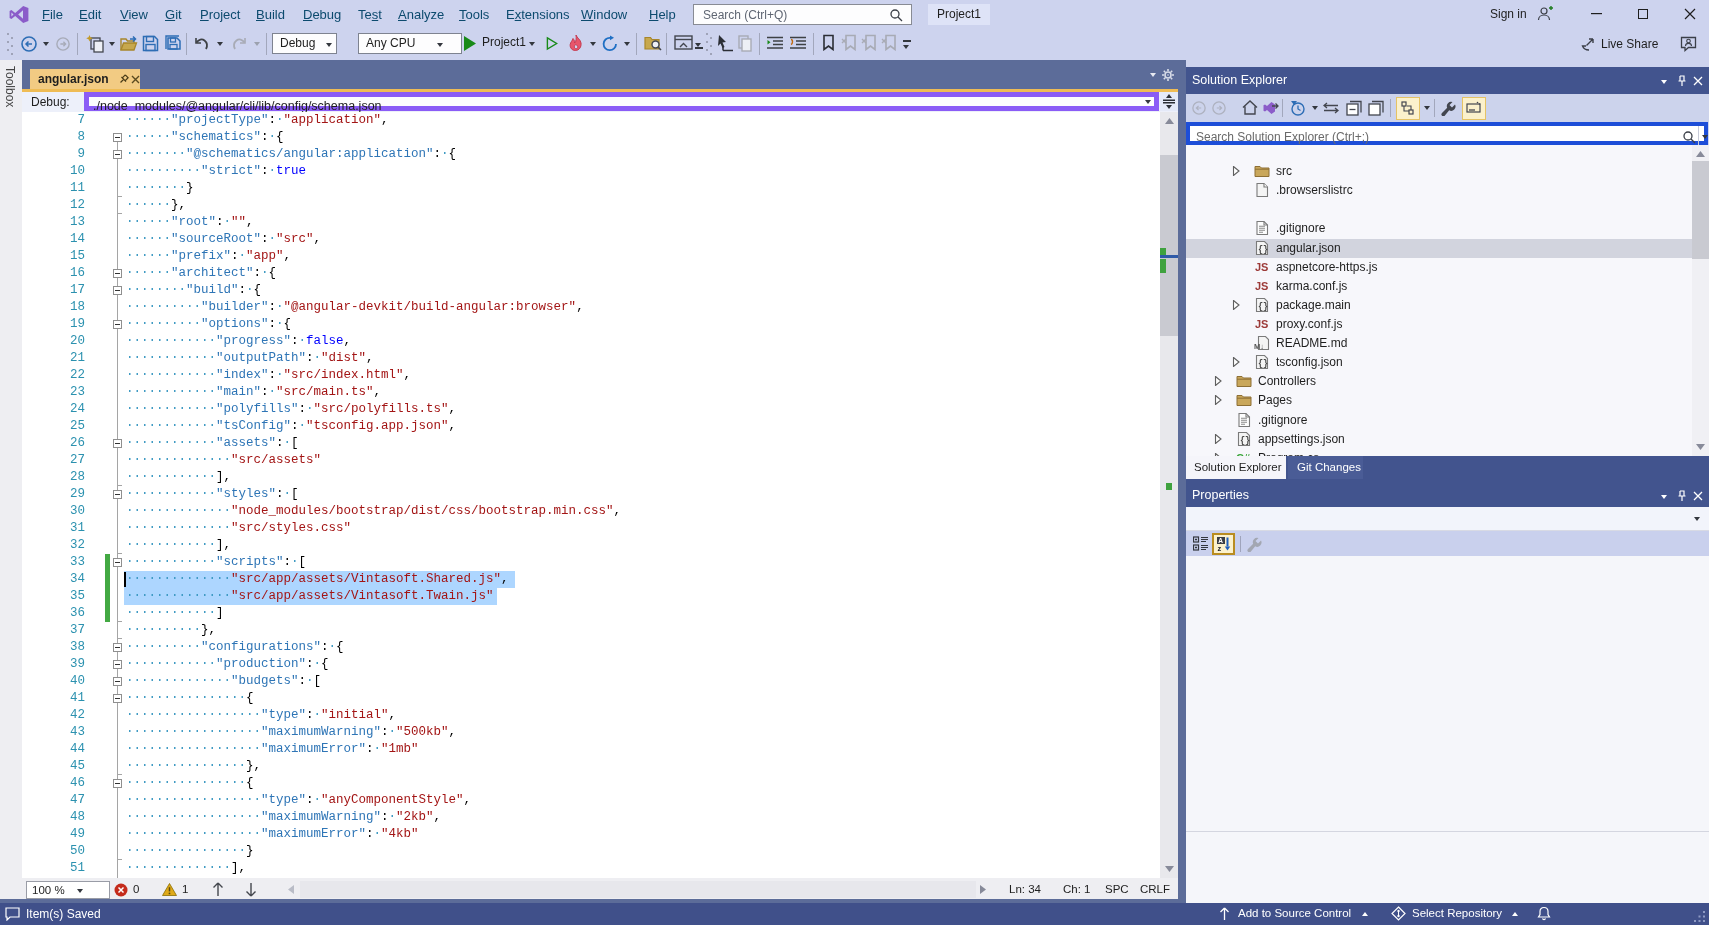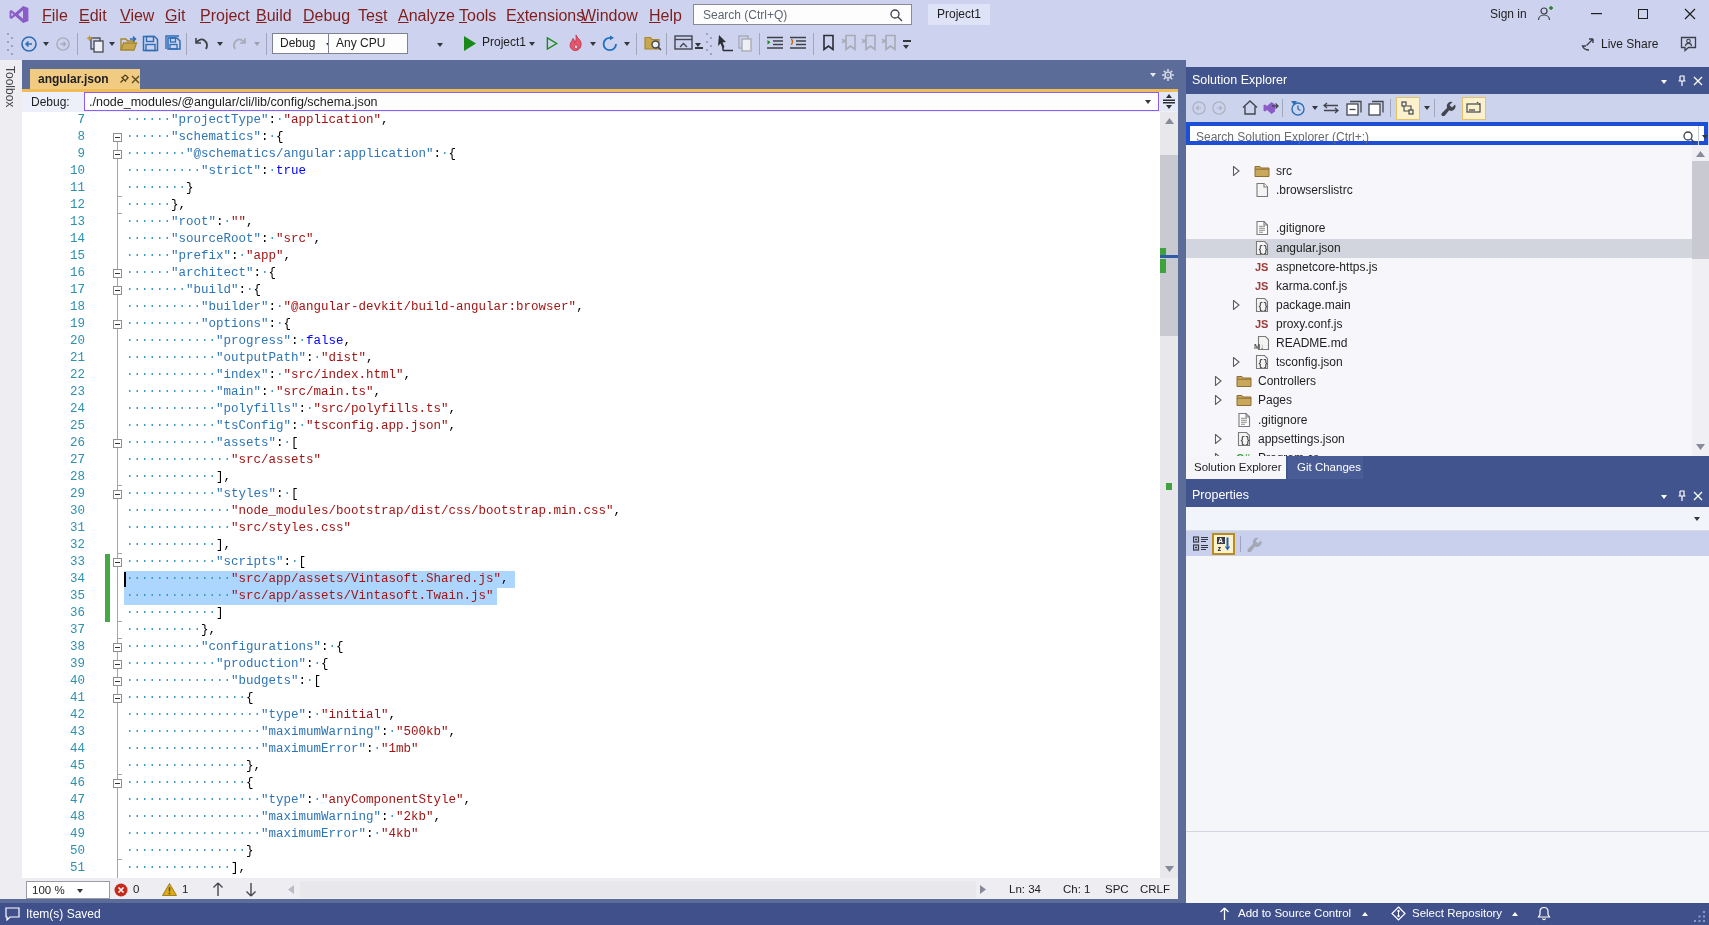--- a/index.html
+++ b/index.html
@@ -1,21 +1,21 @@
 <!DOCTYPE html>
 <html><head><meta charset="utf-8"><title>VS</title>
 <style>
 *{margin:0;padding:0;box-sizing:border-box}
 html,body{width:1709px;height:925px;overflow:hidden;background:#CDD3EE}
 #app{position:relative;width:1709px;height:925px;background:#CDD3EE;font-family:"Liberation Sans",sans-serif;font-size:12px;color:#1e1e1e;overflow:hidden}
 .abs{position:absolute}
 svg{display:block}
 
 #titlebar{position:absolute;left:0;top:0;width:1709px;height:28px;background:#CDD3EE}
-.menuitem{position:absolute;top:7px;font-size:16px;color:#7f1d1d}
+.menuitem{position:absolute;top:7px;font-size:13px;color:#0c4a6e}
 .menuitem u{text-decoration:underline}
 #searchbox{position:absolute;left:693px;top:4px;width:219px;height:21px;background:#FDFDFE;border:1px solid #888B94}
 #searchbox span{position:absolute;left:9px;top:3px;color:#5f6673;font-size:12px}
 #proj1badge{position:absolute;left:928px;top:4px;width:62px;height:21px;background:#DEE3F7;text-align:center;line-height:21px;font-size:12px;color:#1e1e1e}
 
 #toolbar{position:absolute;left:0;top:28px;width:1709px;height:32px;background:#CDD3EE}
 .tsep{position:absolute;top:33px;width:1px;height:22px;background:#A2A7BC}
 .dd{position:absolute;width:0;height:0;border-left:3.5px solid transparent;border-right:3.5px solid transparent;border-top:4px solid #33373E}
 .dd.gray{border-top-color:#9CA1AE}
 .combo{position:absolute;top:33px;height:21px;background:#FDFDFE;border:1px solid #7E8390;font-size:12px}
@@ -24,21 +24,21 @@
 #leftstrip{position:absolute;left:0;top:60px;width:22px;height:843px;background:#EEEEF2}
 #toolboxlbl{position:absolute;left:3px;top:66px;width:16px;height:70px;color:#444;font-size:12px;writing-mode:vertical-lr}
 
 #tabwell{position:absolute;left:22px;top:60px;width:1156px;height:29px;background:#5C6C99}
 #activetab{position:absolute;left:8px;top:9px;width:110px;height:20px;background:#F2CB83;color:#1e1e1e}
 #activetab .lbl{position:absolute;left:8px;top:3px;font-size:12px;font-weight:bold;color:#1e1e1e}
 #goldline{position:absolute;left:22px;top:89px;width:1156px;height:3px;background:#EFBC55}
 
 #schemabar{position:absolute;left:22px;top:92px;width:1156px;height:20px;background:#EDF0FA}
 #schemabar .lbl{position:absolute;left:9px;top:3px;font-size:12px;color:#1e1e1e}
-#schemacombo{position:absolute;left:62px;top:0px;width:1075px;height:19px;background:#FDFDFE;border:1px solid #8b5cf6}
+#schemacombo{position:absolute;left:62px;top:0px;width:1075px;height:19px;background:#FDFDFE;border:5px solid #8b5cf6}
 #schemacombo .path{position:absolute;left:4px;top:2px;font-size:12.5px;color:#1e1e1e}
 
 #editor{position:absolute;left:22px;top:112px;width:1138px;height:766px;background:#fff;overflow:hidden}
 #lnums{position:absolute;left:0px;top:0;width:63px;text-align:right;font-family:"Liberation Mono",monospace;font-size:12.5px;line-height:17px;color:#2B91AF;white-space:pre}
 #code{position:absolute;left:104px;top:0;font-family:"Liberation Mono",monospace;font-size:12.5px;line-height:17px;white-space:pre;color:#000}
 #code .w{color:#3B99C2}
 #code .k{color:#2E75B6}
 #code .s{color:#A31515}
 #code .b{color:#0000FF}
 #code .p{color:#000}
@@ -176,21 +176,21 @@
 <svg class="abs" style="left:231px;top:36px" width="17" height="15" viewBox="0 0 17 15">
 <path d="M14 2 v5 h-5" fill="none" stroke="#A8ABB5" stroke-width="1.6"></path>
 <path d="M13.5 6.5 C11.5 3.5 8 2.5 5.5 4.5 C3 6.5 2.5 10 4 13" fill="none" stroke="#A8ABB5" stroke-width="1.8"></path>
     </svg>
 <div class="dd gray" style="left:254px;top:42px"></div>
 <div class="tsep" style="left:266px"></div>
 <div class="combo" style="left:272px;width:65px">
       <span>Debug</span>
     </div>
 <div class="dd" style="left:326px;top:43px"></div>
-<div class="combo" style="left:328px;width:80px">
+<div class="combo" style="left:358px;width:104px">
       <span>Any CPU</span>
     </div>
 <div class="dd" style="left:437px;top:43px"></div>
 <svg class="abs" style="left:463px;top:36px" width="13" height="15" viewBox="0 0 13 15">
       <path d="M1 0 L13 7.5 L1 15 Z" fill="#188A18"></path>
     </svg>
 <span class="abs" style="left:482px;top:35px;font-size:12px">Project1</span>
 <div class="dd" style="left:529px;top:42px"></div>
 <svg class="abs" style="left:546px;top:36px" width="12" height="15" viewBox="0 0 13 15">
       <path d="M1.5 1.5 L11.5 7.5 L1.5 13.5 Z" fill="none" stroke="#188A18" stroke-width="1.5"></path>

